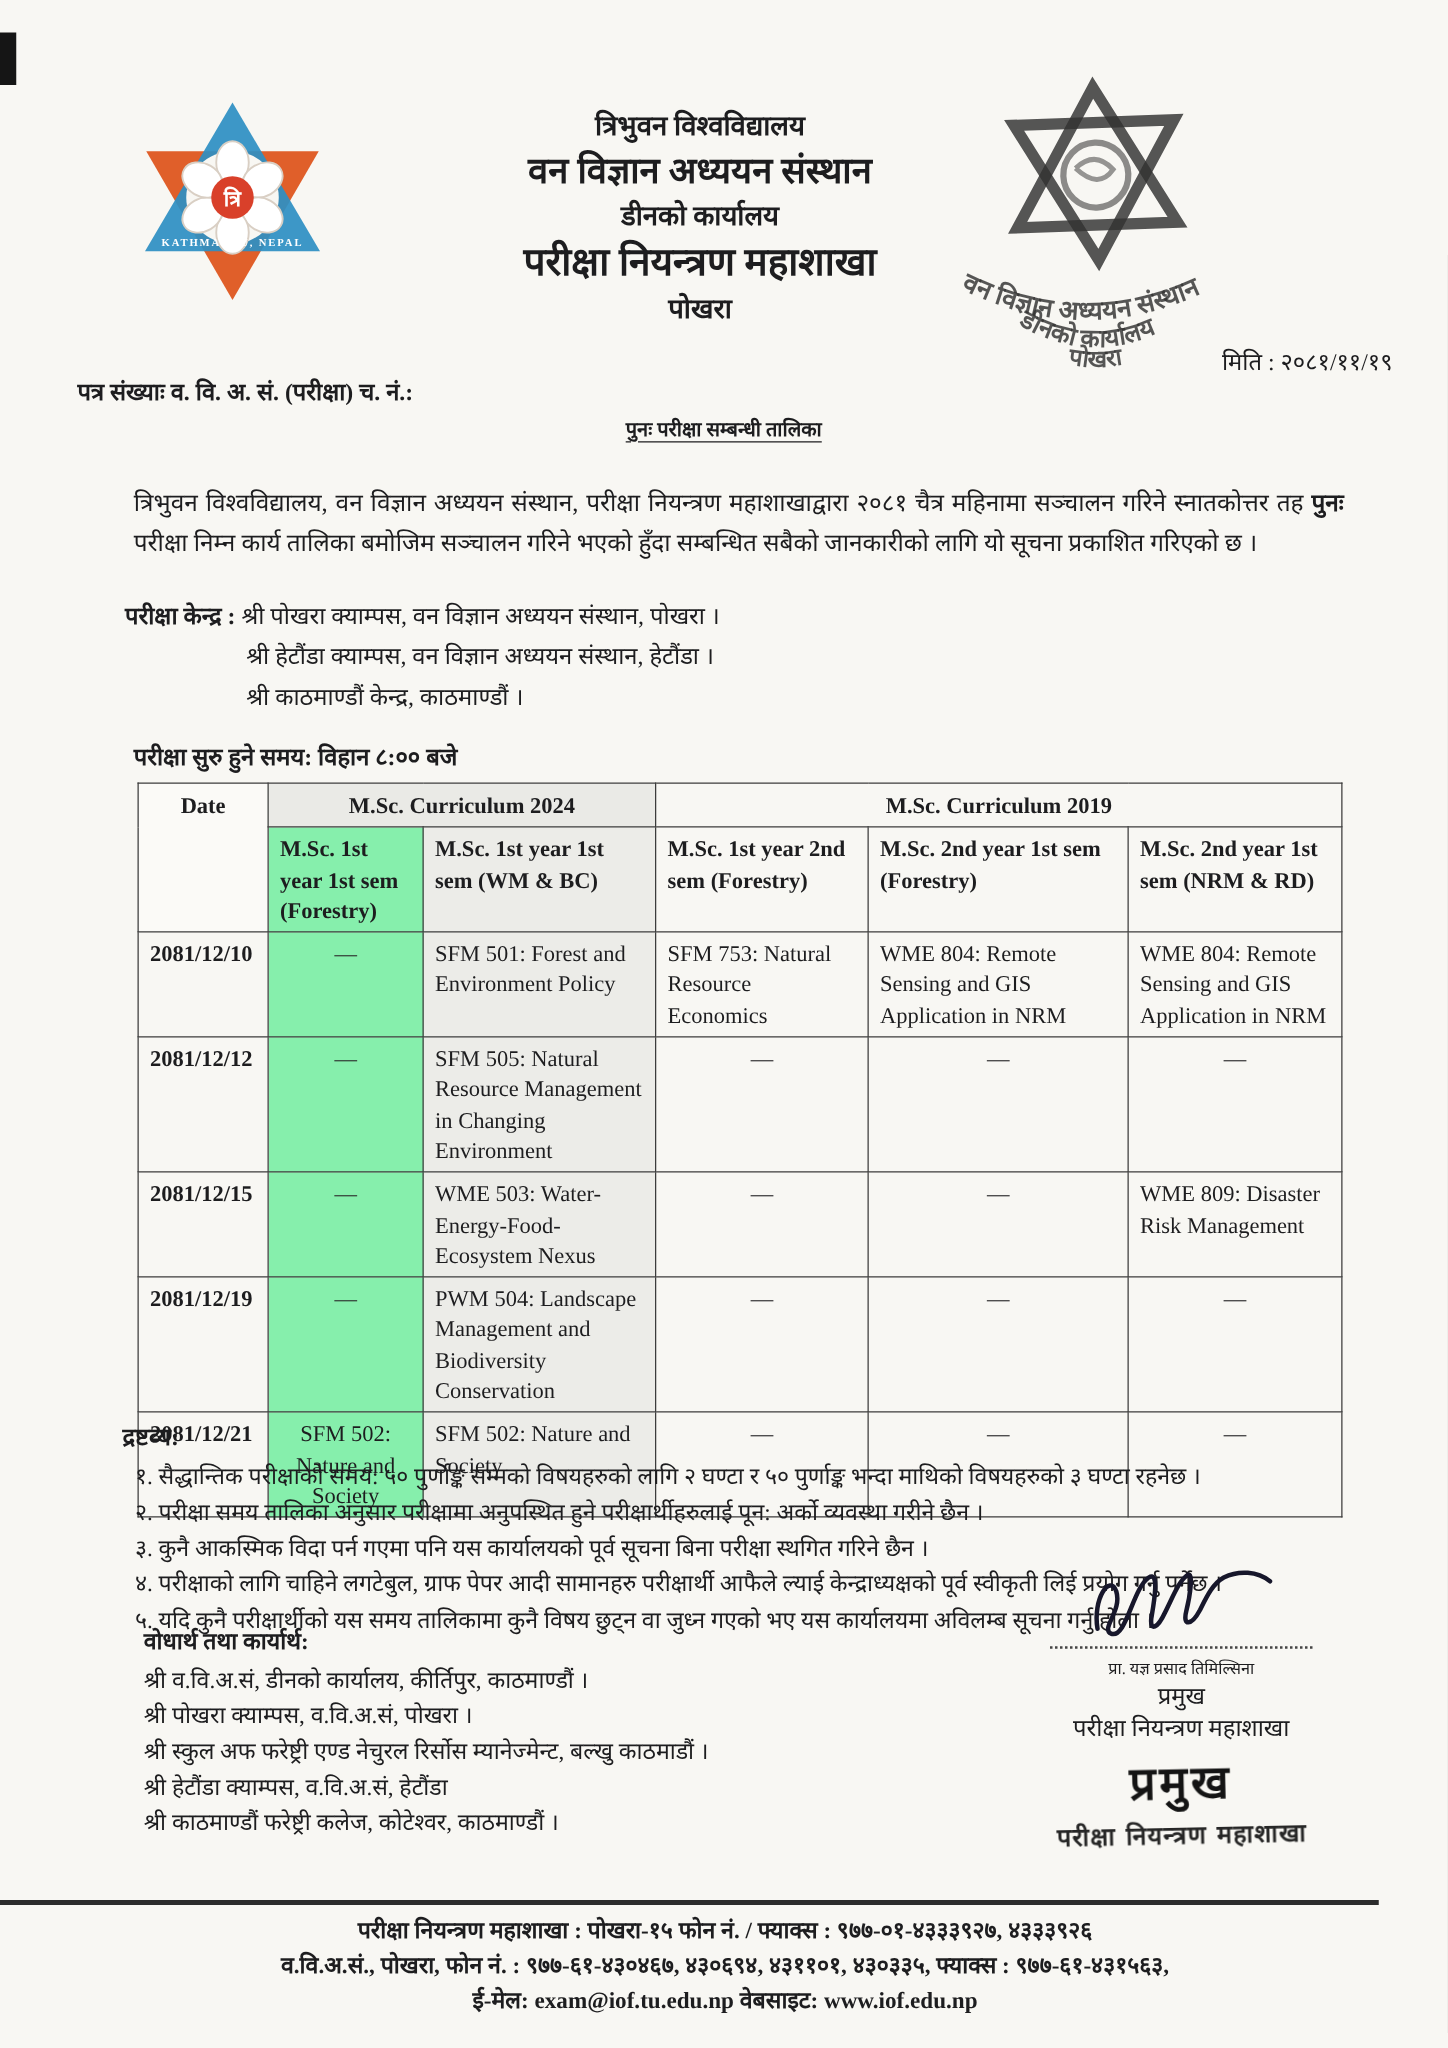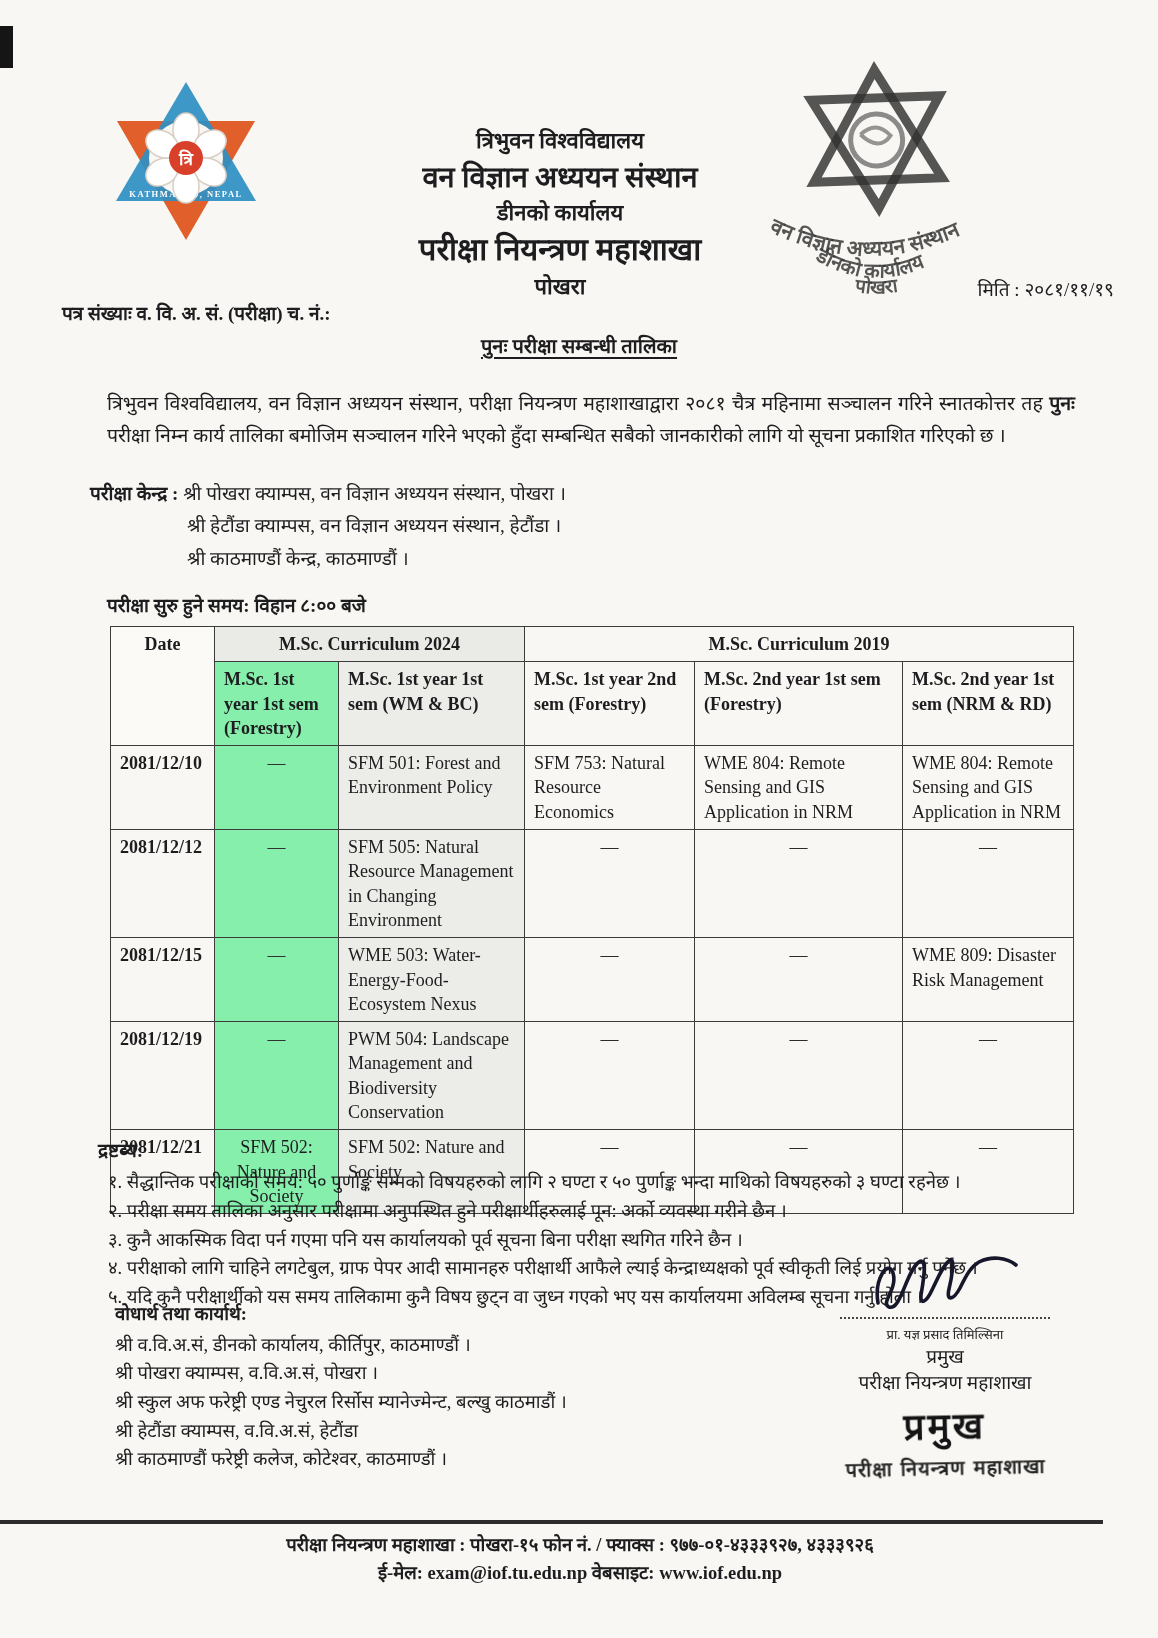--- a/index.html
+++ b/index.html
@@ -8,36 +8,36 @@
     position:relative; width:1158px; height:1638px;
     background:#f8f7f3; overflow:hidden;
     font-family:"Liberation Serif","DejaVu Serif",serif;
     color:#1d1d1f;
   }
   .artifact-corner { position:absolute; left:0; top:26px; width:13px; height:42px; background:#151515; }
 
   
   .tu-logo { position:absolute; left:97px; top:78px; width:178px; height:170px; }
   .org-block { position:absolute; left:280px; top:84px; width:560px; text-align:center; }
-  .org-line1 { font-size:22px; font-weight:bold; line-height:1.5;margin-top:40px; }
+  .org-line1 { font-size:22px; font-weight:bold; line-height:1.5; }
   .org-line2 { font-size:29px; font-weight:bold; line-height:1.4; }
   .org-line3 { font-size:22px; font-weight:bold; line-height:1.4; }
   .org-line4 { font-size:31px; font-weight:bold; line-height:1.4; }
   .org-line5 { font-size:22px; font-weight:bold; line-height:1.4; }
   .star-stamp { position:absolute; left:742px; top:56px; width:272px; height:245px; transform:rotate(-2deg); opacity:.88; }
 
   .date-line { position:absolute; right:44px; top:276px; font-size:19px; }
   .ref-line  { position:absolute; left:62px; top:300px; font-size:19px; font-weight:bold; }
   .subject   { position:absolute; left:0; top:332px; width:100%; text-align:center;
-               font-size:20px; font-weight:bold; text-decoration:underline; text-underline-offset:4px; }
+               font-size:16px; font-weight:bold; text-decoration:underline; text-underline-offset:4px; }
 
   
   .para { position:absolute; left:107px; top:388px; width:968px; font-size:19.5px;
           line-height:1.62; text-align:justify; }
-  .centers { position:absolute; left:90px; top:478px; width:900px; font-size:19px; line-height:1.7; }
+  .centers { position:absolute; left:100px; top:478px; width:900px; font-size:19px; line-height:1.7; }
   .centers .label { font-weight:bold; }
   .centers .indent { padding-left:97px; }
   .start-time { position:absolute; left:107px; top:592px; font-size:19px; font-weight:600; }
 
   
   table.sched { position:absolute; left:110px; top:626px; width:963px;
                 border-collapse:collapse; table-layout:fixed; }
   table.sched th, table.sched td { border:1.7px solid #3c3c3c; padding:5px 9px;
                 vertical-align:top; font-size:18px; line-height:1.35; }
   th.date-h { vertical-align:middle; text-align:center; font-size:19px; background:#fbfaf7; }
@@ -242,16 +242,17 @@
     <div class="sig-dept">परीक्षा नियन्त्रण महाशाखा</div>
     <div class="ink-stamp">
       <div class="big">प्रमुख</div>
       <div class="small">परीक्षा नियन्त्रण महाशाखा</div>
     </div>
   </div>
 
   <div class="footer-rule"></div>
   <div class="footer">
     <div>परीक्षा नियन्त्रण महाशाखा : पोखरा-१५ फोन नं. / फ्याक्स : ९७७-०१-४३३३९२७, ४३३३९२६</div>
+    <div>व.वि.अ.सं., पोखरा, फोन नं. : ९७७-६१-४३०४६७, ४३०६९४, ४३११०१, ४३०३३५, फ्याक्स : ९७७-६१-४३१५६३,</div>
     <div><span>ई-मेल: </span><span>exam@iof.tu.edu.np</span><span>  वेबसाइट: </span><span>www.iof.edu.np</span></div>
   </div>
 
 </div>
 
 </body></html>

